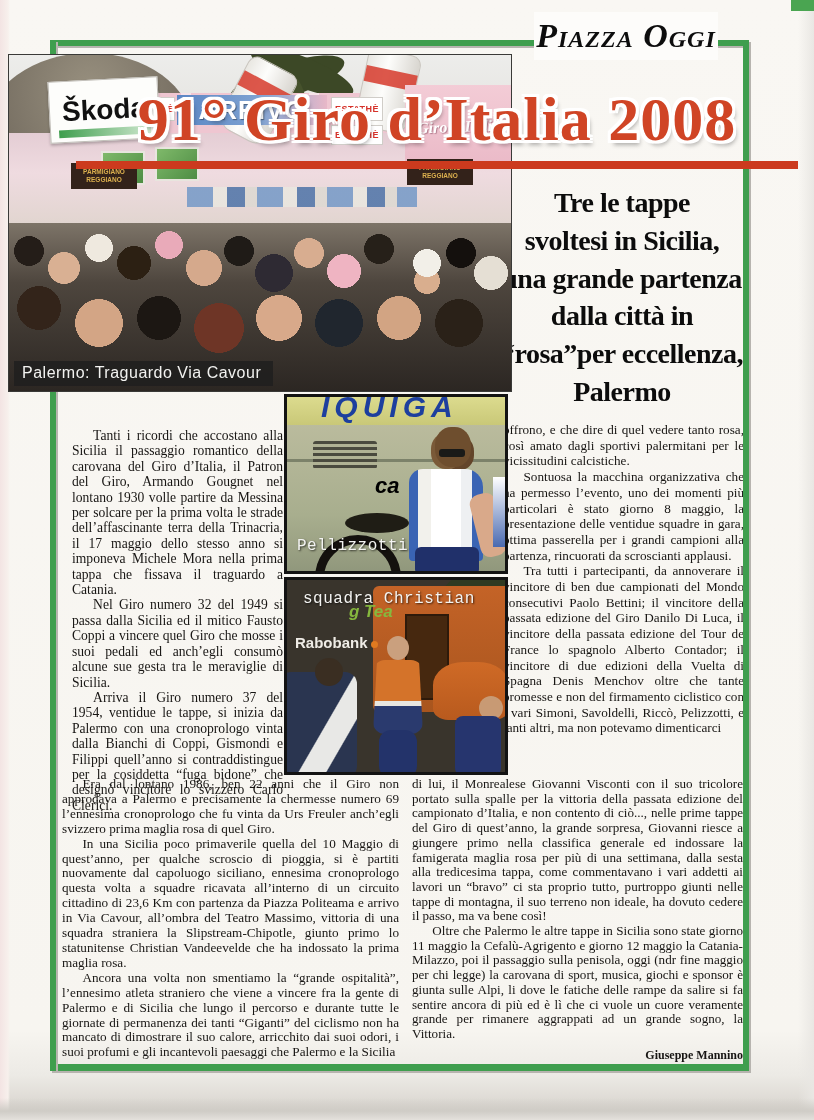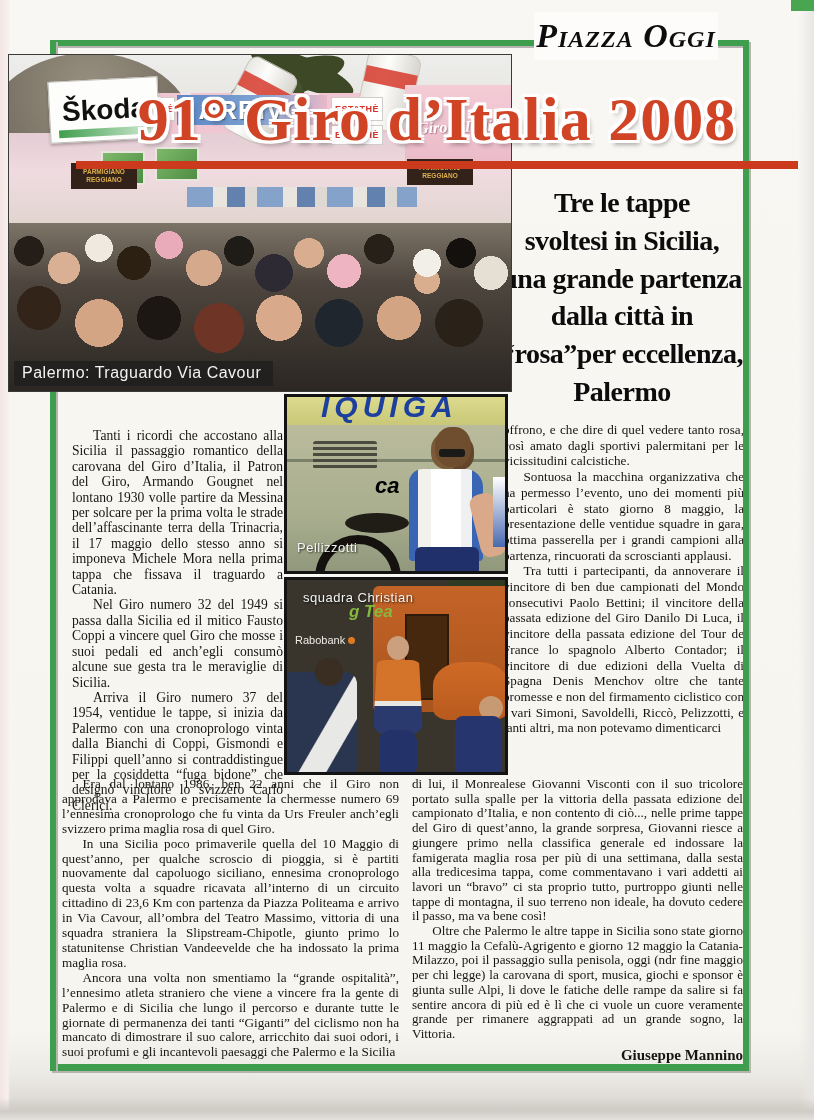--- a/index.html
+++ b/index.html
@@ -117,49 +117,49 @@
   .badge-dark { position:absolute; left:58px; top:116px; width:64px; height:20px; background:#1f1d15; border-radius:50%; }
   .wheel { position:absolute; left:28px; top:138px; width:86px; height:86px; border-radius:50%; border:9px solid #14110e; background:transparent; }
   .cy-head { position:absolute; left:148px; top:30px; width:36px; height:40px; border-radius:45%; background:#6e4e2e;
     box-shadow:-6px 4px 0 -2px #7a5a38, 6px 6px 0 -3px #63452a; }
   .cy-glasses { position:absolute; left:152px; top:52px; width:26px; height:8px; background:#1a1a18; border-radius:3px; }
   .cy-torso { position:absolute; left:122px; top:72px; width:74px; height:92px; border-radius:14px 18px 4px 4px;
     background:linear-gradient(90deg,#3a64b4 0 12%, #f2f1ec 12% 30%, #ffffff 30% 70%, #eef0f2 70% 85%, #3a64b4 85%); }
   .cy-arm { position:absolute; left:188px; top:96px; width:26px; height:64px; background:#d9a98a; border-radius:10px; transform:rotate(-14deg); }
   .cy-short { position:absolute; left:128px; top:150px; width:64px; height:28px; background:#20306a; border-radius:6px; }
   .rider-right-sliver { position:absolute; left:206px; top:80px; width:18px; height:70px; background:linear-gradient(180deg,#fff,#4a6ab0); }
-  .mid-caption { position:absolute; color:#f4f4f2; font-family:Liberation Sans, sans-serif; font-size:13px; letter-spacing:.5px; text-shadow:1px 1px 2px rgba(0,0,0,.7);text-align:center; }
+  .mid-caption { position:absolute; color:#f4f4f2; font-family:Liberation Mono, monospace; font-size:16px; letter-spacing:.5px; text-shadow:1px 1px 2px rgba(0,0,0,.7);text-align:center; }
   .cap-pell { left:10px; bottom:16px; }
   .cap-rabo { left:16px; top:10px; }
 
   .rabo-foliage { position:absolute; right:-20px; top:-10px; width:90px; height:90px; border-radius:50%; background:#2e3a22; }
   .rabo-bus { position:absolute; left:86px; top:6px; width:140px; height:126px; background:linear-gradient(180deg,#c46327,#a8551e); border-radius:6px; }
   .rabo-door { position:absolute; left:118px; top:34px; width:44px; height:86px; background:#46280f; border:2px solid #2e1a0a; }
-  .rabo-logo { position:absolute; left:8px; top:54px; color:#efece6; font-family:"Liberation Sans", sans-serif; font-size:11px; }
+  .rabo-logo { position:absolute; left:8px; top:54px; color:#efece6; font-family:"Liberation Sans", sans-serif; font-size:15px;font-weight:bold; }
   .rabo-logo::after { content:""; display:inline-block; width:7px; height:7px; border-radius:50%; background:#e07a20; margin-left:3px; }
   .rabo-team { position:absolute; left:62px; top:22px; color:#86b83e; font-family:"Liberation Sans", sans-serif; font-weight:bold; font-style:italic; font-size:17px; }
   .r-rider { position:absolute; border-radius:12px; }
   .r1-body { left:-8px; top:92px; width:78px; height:106px; background:linear-gradient(120deg,#2a3550 55%,#e8e8e6 56% 75%,#2a3550 76%); }
   .r1-head { left:28px; top:78px; width:28px; height:28px; border-radius:50%; background:#3a2e22; }
   .r2-head { left:100px; top:56px; width:22px; height:24px; border-radius:50%; background:#caa07e; }
   .r2-body { left:86px; top:80px; width:50px; height:74px; background:linear-gradient(180deg,#d4732a 0 55%,#e8e6e0 55% 62%,#2a3a6e 62%); clip-path:polygon(8% 0,92% 0,100% 100%,0 100%); }
   .r2-legs { left:92px; top:150px; width:38px; height:48px; background:#23336a; }
   .r3-body { left:146px; top:82px; width:76px; height:58px; background:linear-gradient(180deg,#cf6a26,#b85a1e); border-radius:40% 40% 20% 20%; }
   .r3-head { left:192px; top:116px; width:24px; height:24px; border-radius:50%; background:#c89a74; }
   .r3-legs { left:168px; top:136px; width:46px; height:60px; background:#26356e; border-radius:8px; }
 
   
   .col { position:absolute; text-align:justify; color:#171513; }
   .col p { text-indent:1.55em; }
   .col p.noindent { text-indent:0; }
   .col-left { left:72px; top:428px; width:211px; font-size:13.6px; line-height:15.4px; }
   .col-right { left:503px; top:422px; width:241px; font-size:13.2px; line-height:15.7px; }
   .wide-left { left:62px; top:777px; width:337px; font-size:13.2px; line-height:14.9px; }
   .wide-right { left:412px; top:777px; width:331px; font-size:13.1px; line-height:14.7px; }
-  .author { text-align:right; font-weight:bold; font-size:15px; margin-top:6px; text-indent:0; }
+  .author { text-align:right; font-weight:bold; font-size:12px; margin-top:6px; text-indent:0; }
 
   .footer { position:absolute; left:50%; top:1058px; transform:translateX(-50%); background:#f8f6f2; padding:0 20px; z-index:6;
     font-weight:bold; font-size:22px; color:#0d0d0d; letter-spacing:.5px; }
 </style>
 </head>
 <body>
 
 <div class="page">
   <div class="edge-left"></div>
   <div class="edge-right"></div>

